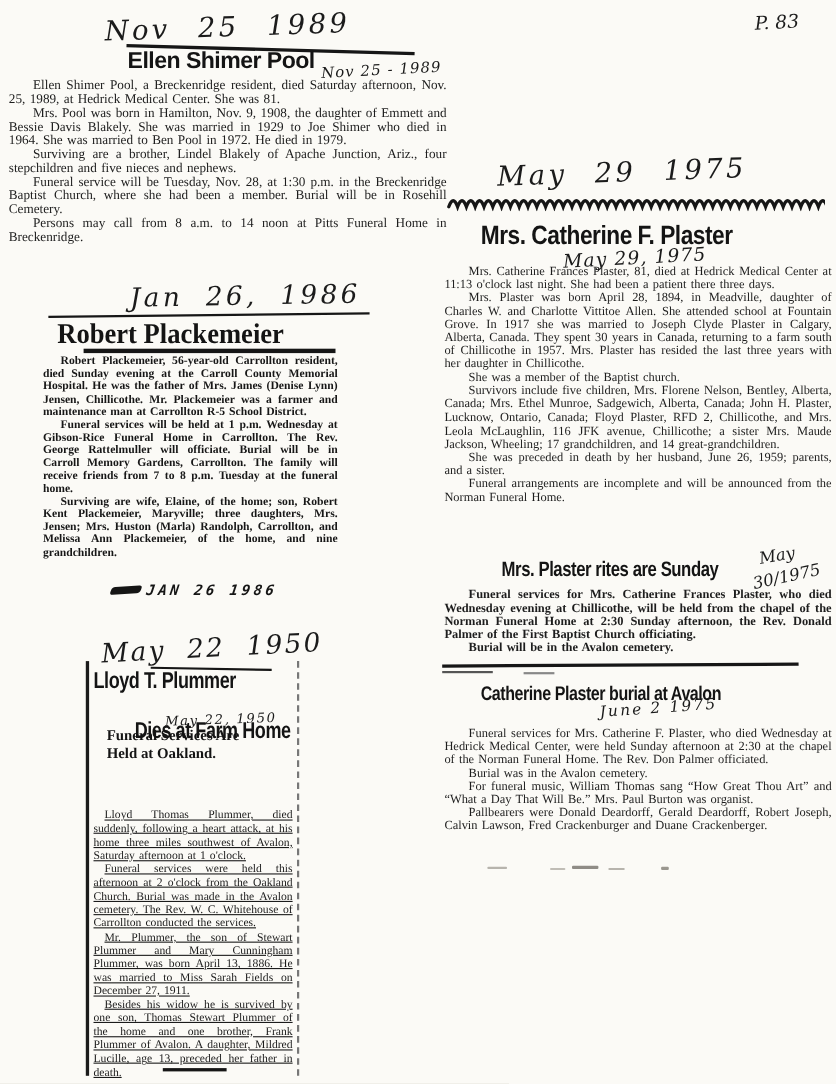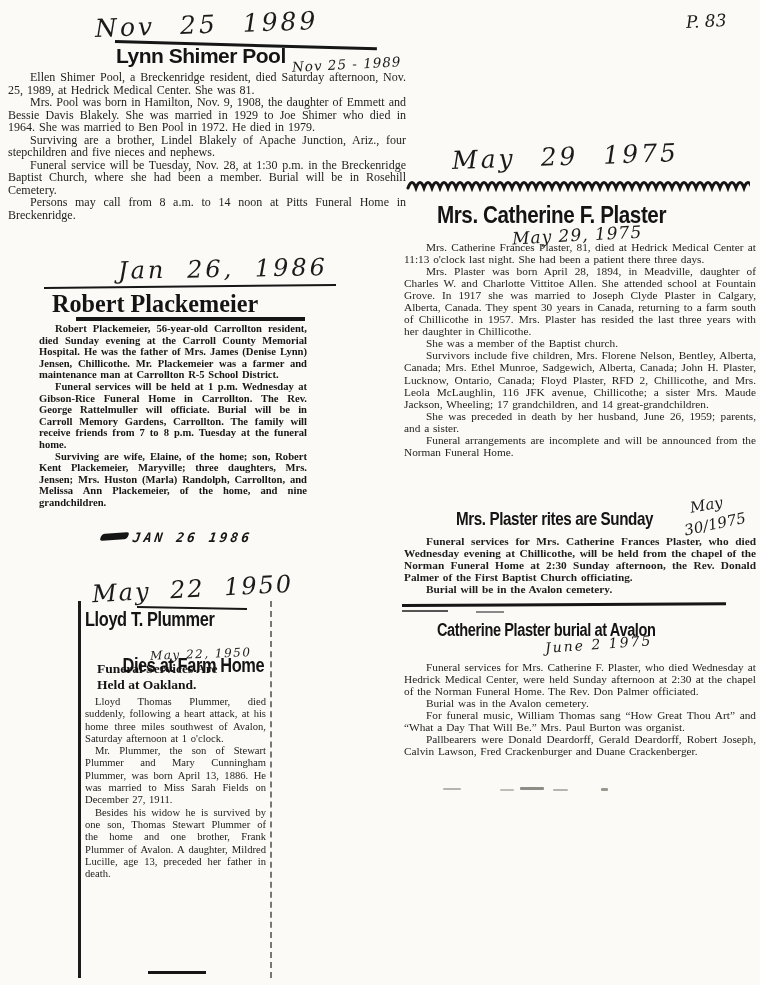--- a/index.html
+++ b/index.html
@@ -80,21 +80,21 @@
 </head>
 <body>
 
 <div class="page">
 
   <div class="abs hw" style="left:686px; top:13px; font-size:17px; transform:rotate(-3deg);">P. 83</div>
 
   <section>
     <div class="abs hw hw-big" style="left:95px; top:12px; transform:rotate(-2deg);">Nov 25  1989</div>
     <div class="abs rule" style="left:115px; top:40px; width:262px; height:2.5px; transform:rotate(1.6deg); transform-origin:left center;"></div>
-    <h1 class="abs head-sans" style="left:116px; top:45px; font-size:21px;">Lynn Shimer Pool</h1>
+    <h1 class="abs head-sans" style="left:116px; top:45px; font-size:21px;">Ellen Shimer Pool</h1>
     <div class="abs hw" style="left:292px; top:58px; font-size:13.5px; letter-spacing:1px; transform:rotate(-3deg);">Nov 25 - 1989</div>
     <div class="abs body-copy copy-pool" style="left:8px; top:71px;">
       <p>Ellen Shimer Pool, a Breckenridge resident, died Saturday afternoon, Nov. 25, 1989, at Hedrick Medical Center. She was 81.</p>
       <p>Mrs. Pool was born in Hamilton, Nov. 9, 1908, the daughter of Emmett and Bessie Davis Blakely. She was married in 1929 to Joe Shimer who died in 1964. She was married to Ben Pool in 1972. He died in 1979.</p>
       <p>Surviving are a brother, Lindel Blakely of Apache Junction, Ariz., four stepchildren and five nieces and nephews.</p>
       <p>Funeral service will be Tuesday, Nov. 28, at 1:30 p.m. in the Breckenridge Baptist Church, where she had been a member. Burial will be in Rosehill Cemetery.</p>
       <p>Persons may call from 8 a.m. to 14 noon at Pitts Funeral Home in Breckenridge.</p>
     </div>
   </section>
 
@@ -116,22 +116,23 @@
     <div class="abs hw" style="left:92px; top:577px; font-size:24px; letter-spacing:2px; word-spacing:10px; transform:rotate(-3deg);">May 22 1950</div>
     <div class="abs rule" style="left:137px; top:607px; width:110px; height:2px; transform:rotate(1deg);"></div>
     <div class="abs plummer-box" style="left:78px; top:601px; width:194px; height:377px;"></div>
     <h1 class="abs head-sans" style="left:85px; top:607px; font-size:21px; line-height:23px; white-space:pre; transform:scaleX(0.78); transform-origin:left top;"><span>Lloyd T. Plummer</span><br>
          <span>Dies at Farm Home</span></h1>
     <div class="abs hw" style="left:150px; top:648px; font-size:12px; letter-spacing:1.5px; transform:rotate(-2deg);">May 22, 1950</div>
     <div class="abs head-serif" style="left:97px; top:661px; font-size:13.5px; line-height:16px;">
       <div>Funeral Services Are</div>
       <div>Held at Oakland.</div>
     </div>
-    <div class="abs body-copy copy-plum" style="left:85px; top:696px;">
+    <div class="abs body-copy copy-plum" style="left:85px; top:736px;text-decoration:underline;">
       <p>Lloyd Thomas Plummer, died suddenly, following a heart attack, at his home three miles southwest of Avalon, Saturday afternoon at 1 o'clock.</p>
+      <p>Funeral services were held this afternoon at 2 o'clock from the Oakland Church. Burial was made in the Avalon cemetery. The Rev. W. C. Whitehouse of Carrollton conducted the services.</p>
       <p>Mr. Plummer, the son of Stewart Plummer and Mary Cunningham Plummer, was born April 13, 1886. He was married to Miss Sarah Fields on December 27, 1911.</p>
       <p>Besides his widow he is survived by one son, Thomas Stewart Plummer of the home and one brother, Frank Plummer of Avalon. A daughter, Mildred Lucille, age 13, preceded her father in death.</p>
     </div>
     <div class="abs rule" style="left:148px; top:971px; width:58px; height:2.5px;"></div>
   </section>
 
   <section>
     <div class="abs hw hw-big" style="left:452px; top:144px; transform:rotate(-2deg);">May 29 1975</div>
     <svg class="abs" style="left:406px; top:176px;" width="344" height="16" viewBox="0 0 344 16">
       <path d="M2 12 q4 -11 8 0 q4 -11 8 0 q4 -11 8 0 q4 -11 8 0 q4 -11 8 0 q4 -11 8 0 q4 -11 8 0 q4 -11 8 0 q4 -11 8 0 q4 -11 8 0 q4 -11 8 0 q4 -11 8 0 q4 -11 8 0 q4 -11 8 0 q4 -11 8 0 q4 -11 8 0 q4 -11 8 0 q4 -11 8 0 q4 -11 8 0 q4 -11 8 0 q4 -11 8 0 q4 -11 8 0 q4 -11 8 0 q4 -11 8 0 q4 -11 8 0 q4 -11 8 0 q4 -11 8 0 q4 -11 8 0 q4 -11 8 0 q4 -11 8 0 q4 -11 8 0 q4 -11 8 0 q4 -11 8 0 q4 -11 8 0 q4 -11 8 0 q4 -11 8 0 q4 -11 8 0 q4 -11 8 0 q4 -11 8 0 q4 -11 8 0 q4 -11 8 0 q4 -11 8 0 q4 -11 8 0" fill="none" stroke="#161616" stroke-width="3" stroke-linecap="round"></path>

